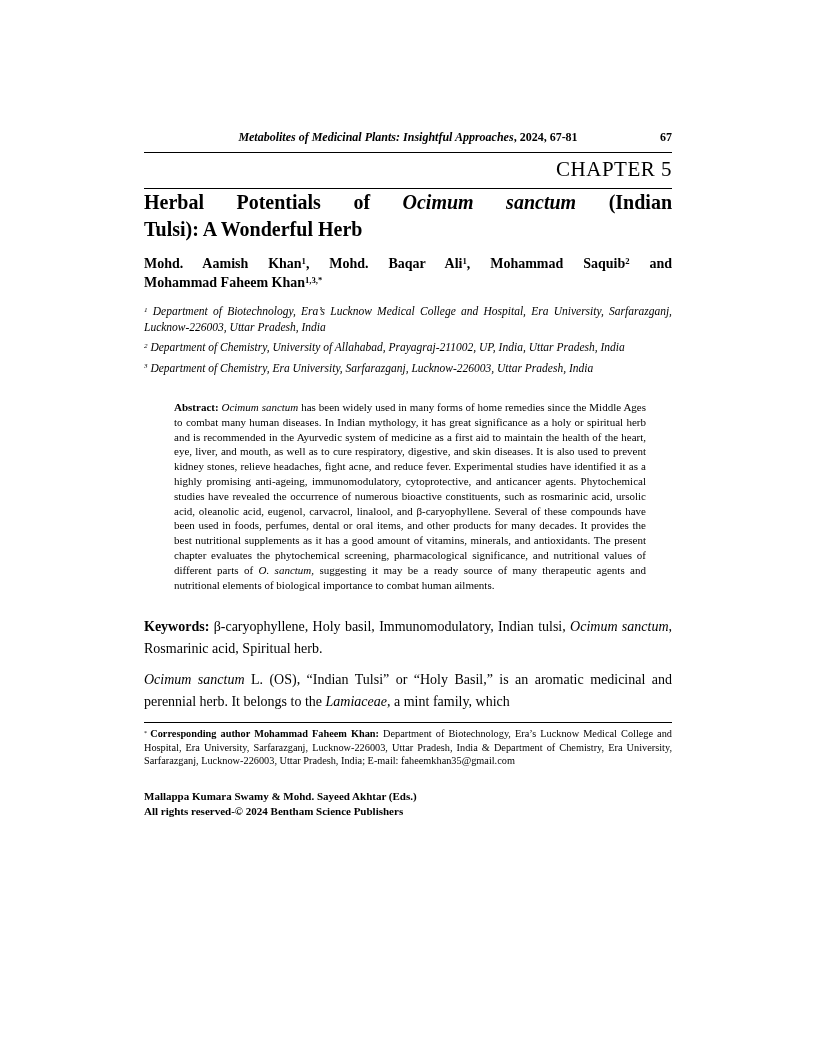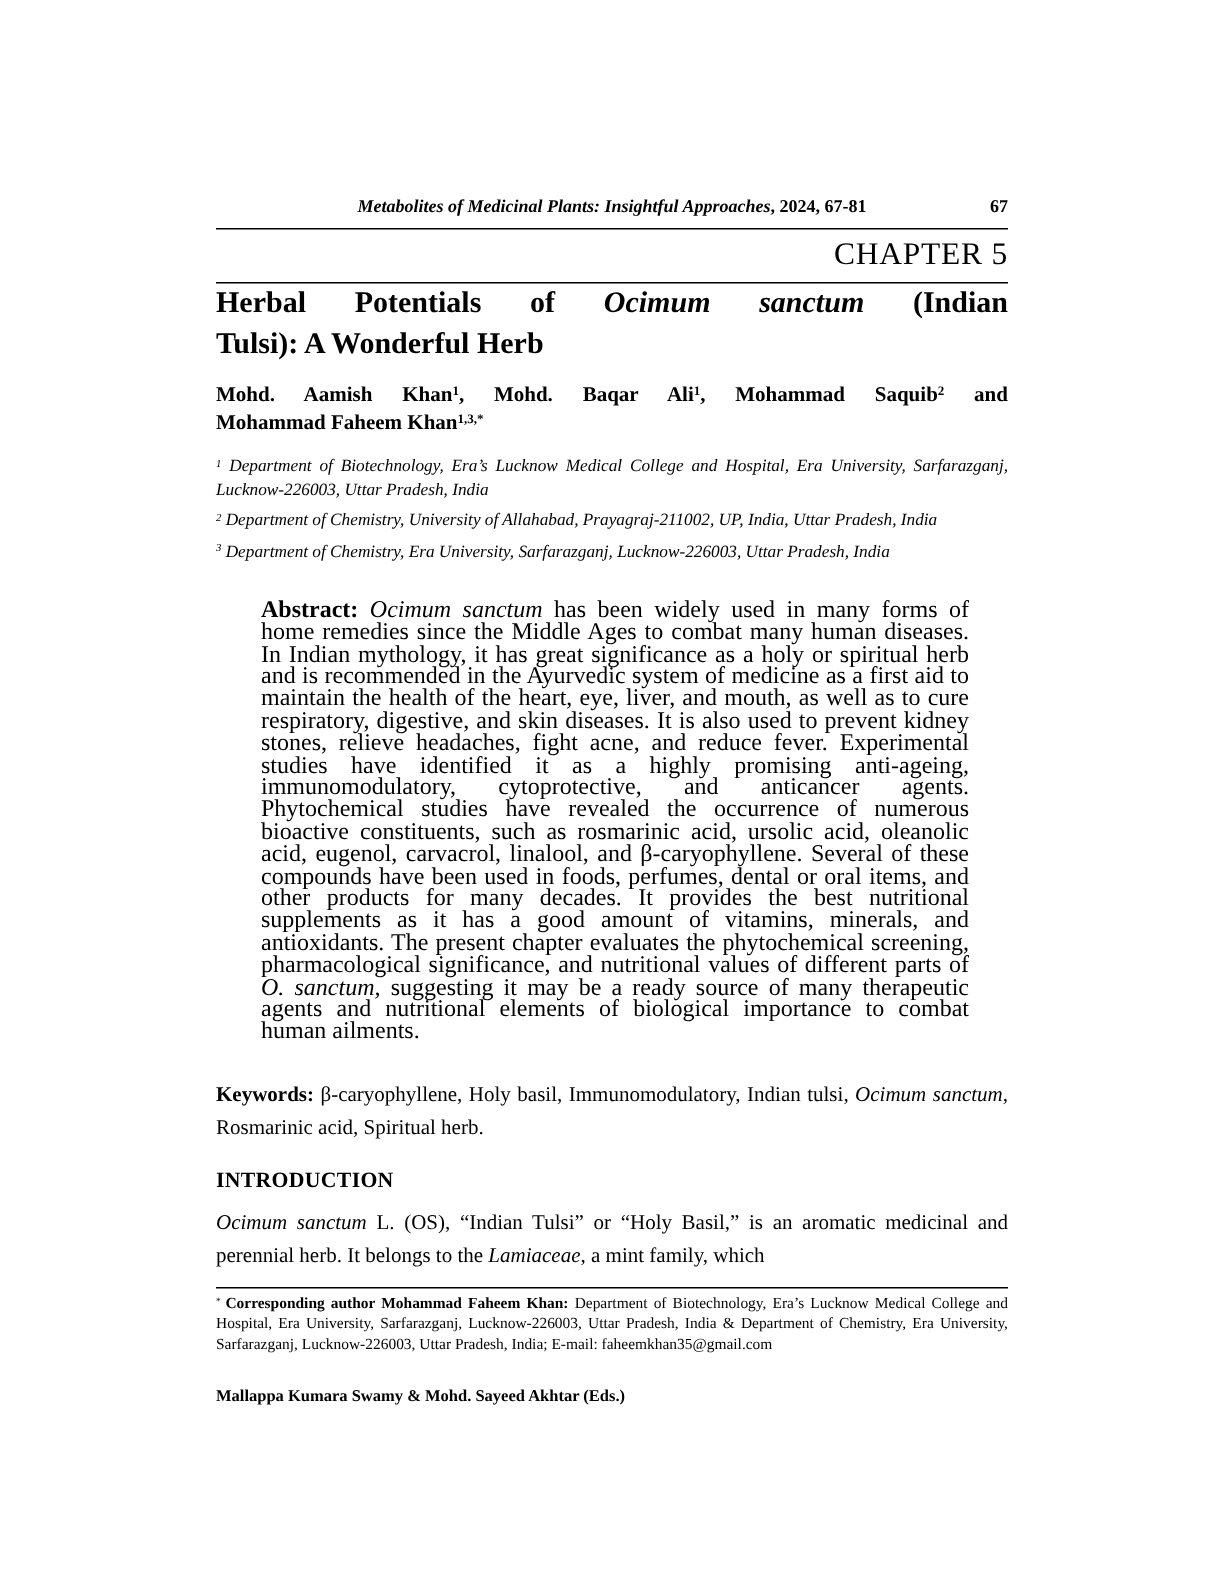--- a/index.html
+++ b/index.html
@@ -23,21 +23,21 @@
 
   .title { font-size: 20px; font-weight: bold; line-height: 27px; }
   .jline { display: block; text-align: justify; text-align-last: justify; -moz-text-align-last: justify; }
   .line  { display: block; text-align: left; }
 
   .authors { font-size: 14px; line-height: 19px; margin-top: 11px; font-weight: bold; }
 
   .affiliations { margin-top: 12px; }
   .affiliation { font-style: italic; font-size: 11.5px; line-height: 15.5px; text-align: justify; margin-top: 5px; }
 
-  .abstract { margin: 24px 26px 0 30px; font-size: 16px; line-height: 14.8px; text-align: justify; }
+  .abstract { margin: 24px 26px 0 30px; font-size: 11px; line-height: 14.8px; text-align: justify; }
 
   .keywords { margin-top: 24px; font-size: 14px; line-height: 22px; text-align: justify; }
 
   .section-heading { margin-top: 15px; font-size: 14.5px; font-weight: bold; letter-spacing: 0.2px; }
 
   .body-par { margin-top: 9px; font-size: 14px; line-height: 22px; text-align: justify; }
 
   .footnote-rule { margin-top: 9px; border-top: 1px solid #000; height: 0; }
   .footnote { margin-top: 4px; font-size: 10.3px; line-height: 13.4px; text-align: justify; }
 
@@ -75,26 +75,26 @@
     <div class="affiliations">
       <p class="affiliation"><sup style="font-style: italic;">1</sup><span style="font-style: italic;"> Department of Biotechnology, Era’s Lucknow Medical College and Hospital, Era University, Sarfarazganj, Lucknow-226003, Uttar Pradesh, India</span></p>
       <p class="affiliation"><sup style="font-style: italic;">2</sup><span style="font-style: italic;"> Department of Chemistry, University of Allahabad, Prayagraj-211002, UP, India, Uttar Pradesh, India</span></p>
       <p class="affiliation"><sup style="font-style: italic;">3</sup><span style="font-style: italic;"> Department of Chemistry, Era University, Sarfarazganj, Lucknow-226003, Uttar Pradesh, India</span></p>
     </div>
 
     <p class="abstract"><span style="font-weight: bold;">Abstract: </span><span style="font-style: italic;">Ocimum sanctum</span><span> has been widely used in many forms of home remedies since the Middle Ages to combat many human diseases. In Indian mythology, it has great significance as a holy or spiritual herb and is recommended in the Ayurvedic system of medicine as a first aid to maintain the health of the heart, eye, liver, and mouth, as well as to cure respiratory, digestive, and skin diseases. It is also used to prevent kidney stones, relieve headaches, fight acne, and reduce fever. Experimental studies have identified it as a highly promising anti-ageing, immunomodulatory, cytoprotective, and anticancer agents. Phytochemical studies have revealed the occurrence of numerous bioactive constituents, such as rosmarinic acid, ursolic acid, oleanolic acid, eugenol, carvacrol, linalool, and β-caryophyllene. Several of these compounds have been used in foods, perfumes, dental or oral items, and other products for many decades. It provides the best nutritional supplements as it has a good amount of vitamins, minerals, and antioxidants. The present chapter evaluates the phytochemical screening, pharmacological significance, and nutritional values of different parts of </span><span style="font-style: italic;">O. sanctum,</span><span> suggesting it may be a ready source of many therapeutic agents and nutritional elements of biological importance to combat human ailments.</span></p>
 
     <p class="keywords"><span style="font-weight: bold;">Keywords: </span><span>β-caryophyllene, Holy basil, Immunomodulatory, Indian tulsi, </span><span style="font-style: italic;">Ocimum sanctum</span><span>, Rosmarinic acid, Spiritual herb.</span></p>
 
-    <h2 class="section-heading">INTRODUCTION</h2>
 
     <p class="body-par"><span style="font-style: italic;">Ocimum sanctum</span><span> L. (OS), “Indian Tulsi” or “Holy Basil,” is an aromatic medicinal and perennial herb. It belongs to the </span><span style="font-style: italic;">Lamiaceae</span><span>, a mint family, which</span></p>
 
     <div class="footnote-rule"></div>
 
     <p class="footnote"><sup>* </sup><span style="font-weight: bold;">Corresponding author Mohammad Faheem Khan:</span><span> Department of Biotechnology, Era’s Lucknow Medical College and Hospital, Era University, Sarfarazganj, Lucknow-226003, Uttar Pradesh, India &amp; Department of Chemistry, Era University, Sarfarazganj, Lucknow-226003, Uttar Pradesh, India; E-mail: faheemkhan35@gmail.com</span></p>
 
     <div class="footer">
       <div>Mallappa Kumara Swamy &amp; Mohd. Sayeed Akhtar (Eds.)</div>
+      <div>All rights reserved-© 2024 Bentham Science Publishers</div>
     </div>
 
   </div>
 </div>
 
 </body></html>

